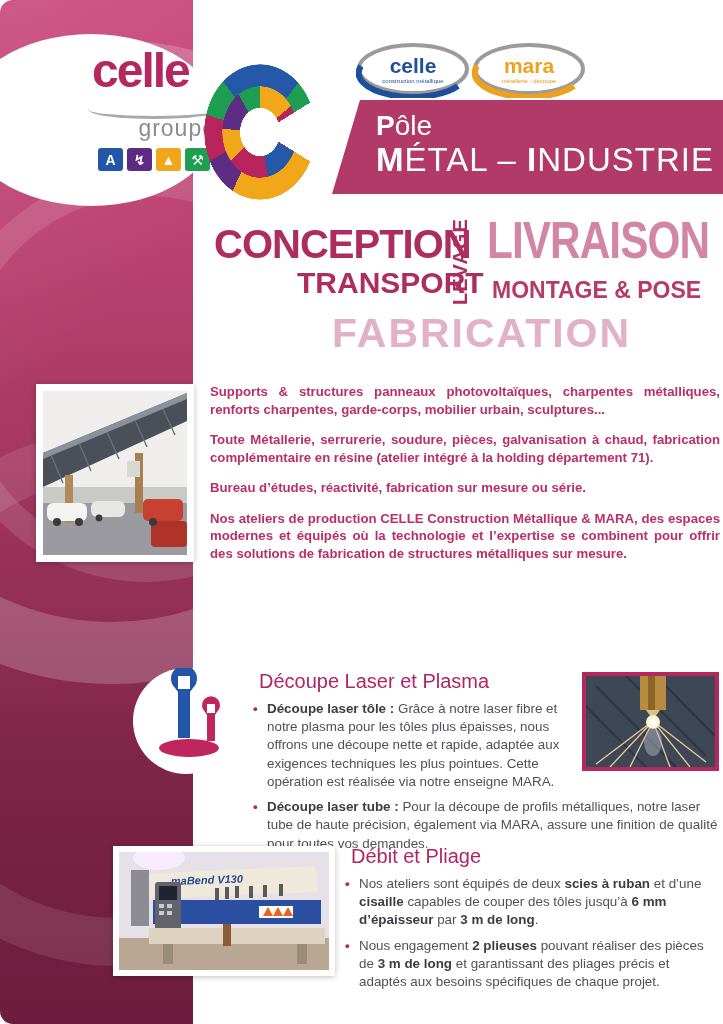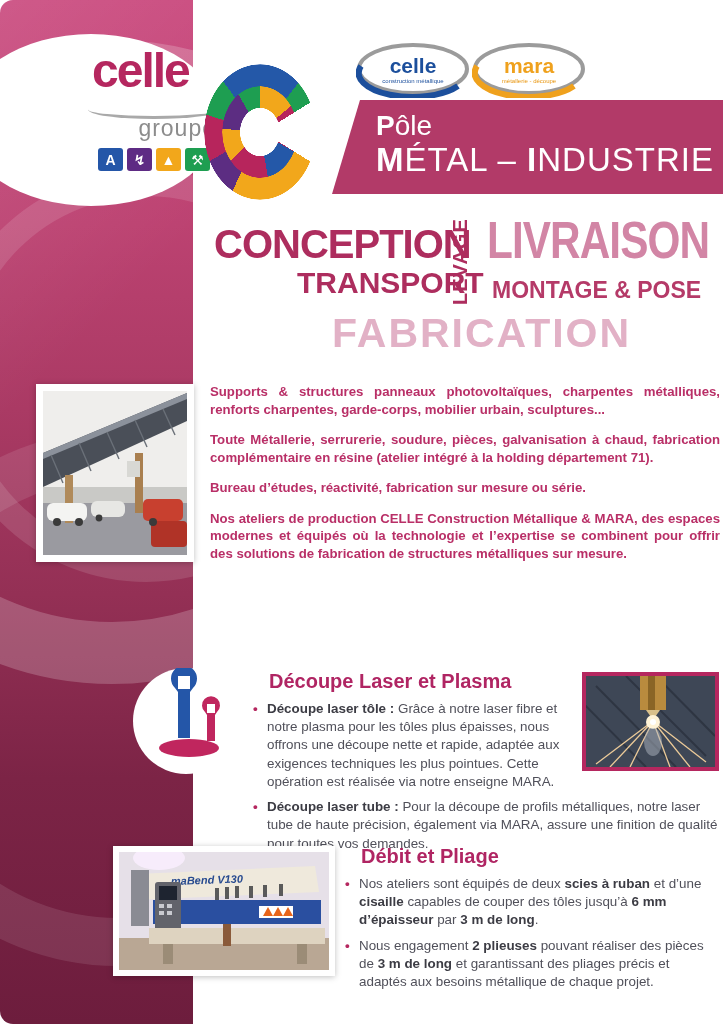--- a/index.html
+++ b/index.html
@@ -71,21 +71,21 @@
   .photo-carport{left:36px;top:384px;width:158px;height:178px;padding:7px;box-sizing:border-box;}
   .photo-press{left:113px;top:846px;width:222px;height:130px;padding:6px;box-sizing:border-box;z-index:5;}
   .photo-frame svg{display:block;width:100%;height:100%;}
   .photo-laser{float:right;width:137px;height:99px;border:4px solid #b5275f;box-sizing:border-box;margin:2px 0 6px 10px;background:#3e4756;}
   .photo-laser svg{display:block;width:100%;height:100%;}
 
   
   .svc-icon{position:absolute;left:133px;top:668px;width:106px;height:106px;background:#ffffff;border-radius:50%;z-index:4;}
   .section1{position:absolute;left:253px;top:670px;width:466px;}
   .section2{position:absolute;left:345px;top:845px;width:374px;}
-  .svc-title{font-size:20px;font-weight:bold;color:#b02563;margin:0 0 7px 16px;}
+  .svc-title{font-size:20px;font-weight:normal;color:#b02563;margin:0 0 7px 6px;}
   ul.bullets{list-style:none;margin:0;padding:0;}
   ul.bullets li{position:relative;padding-left:14px;font-size:13.4px;color:#50505a;line-height:1.36;margin-bottom:7px;}
   ul.bullets li::before{content:"•";position:absolute;left:0;top:0;color:#b5275f;font-weight:bold;}
   ul.bullets b{color:#3c3c44;}
 </style>
 </head>
 <body>
 
 <div id="page">
 
@@ -255,17 +255,17 @@
       <rect x="178" y="92" width="10" height="20" fill="#9b8c77"></rect>
       <rect x="104" y="72" width="8" height="22" fill="#8a5a3a"></rect>
       <rect x="12" y="18" width="18" height="56" fill="#8a8b93"></rect>
     </svg>
   </div>
 
   <div class="section2">
     <h2 class="svc-title">Débit et Pliage</h2>
     <ul class="bullets">
         <li><span>Nos ateliers sont équipés de deux </span><b>scies à ruban</b><span> et d’une </span><b>cisaille</b><span> capables de couper des tôles jusqu’à </span><b>6 mm d’épaisseur</b><span> par </span><b>3 m de long</b><span>.</span></li>
-        <li><span>Nous engagement </span><b>2 plieuses</b><span> pouvant réaliser des pièces de </span><b>3 m de long</b><span> et garantissant des pliages précis et adaptés aux besoins métallique de chaque projet.</span></li>
+        <li><span>Nous engagement </span><b>2 plieuses</b><span> pouvant réaliser des pièces de </span><b>3 m de long</b><span> et garantissant des pliages précis et adaptés aux besoins spécifiques de chaque projet.</span></li>
       </ul>
   </div>
 
 </div>
 
 </body></html>

